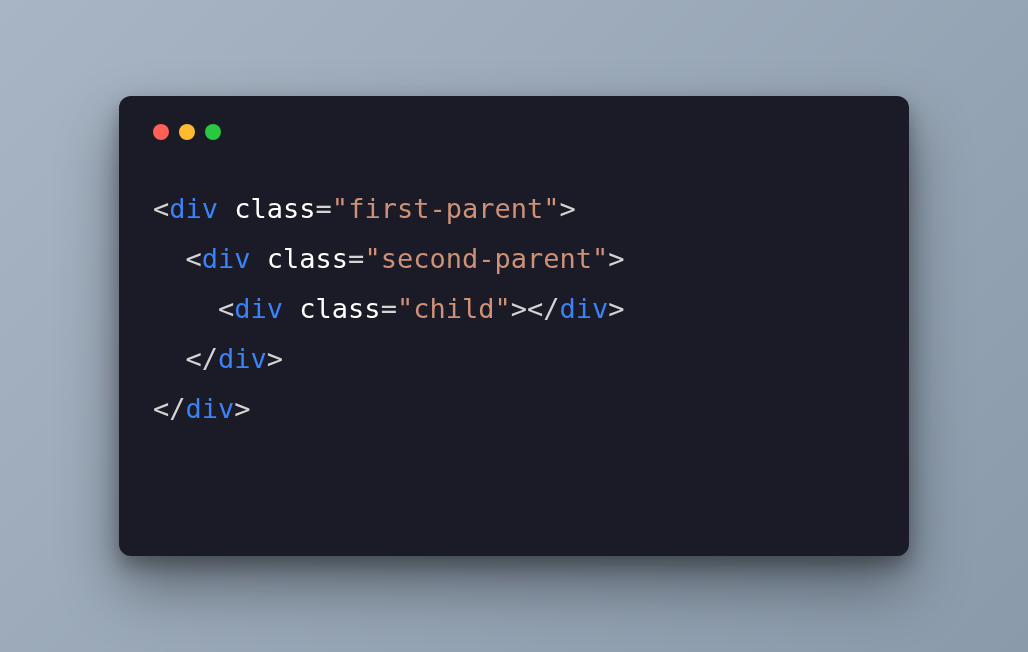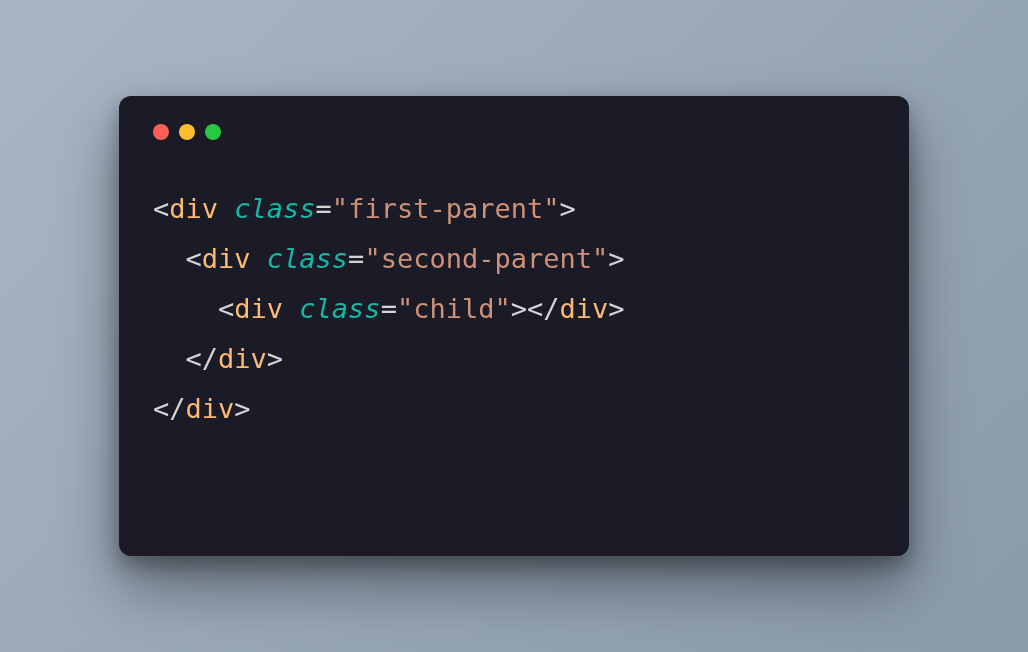--- a/index.html
+++ b/index.html
@@ -44,22 +44,22 @@
     .dot.green { background: #28c840; }
     
     .code {
       font-size: 27px;
       line-height: 1.85;
       white-space: pre;
       color: #d4d4d4;
     }
     
     .punct { color: #d4d4d4; }
-    .tag { color: #fdba74; text-align: right; }
-    .attr { color: #14b8a6; font-style: italic; }
+    .tag { color: #3b82f6; text-align: right; }
+    .attr { color: #ffffff; }
     .string { color: #ce9178; }
   </style>
 </head>
 <body>
 
 <div class="window">
   <div class="traffic-lights">
     <div class="dot red"></div>
     <div class="dot yellow"></div>
     <div class="dot green"></div>

